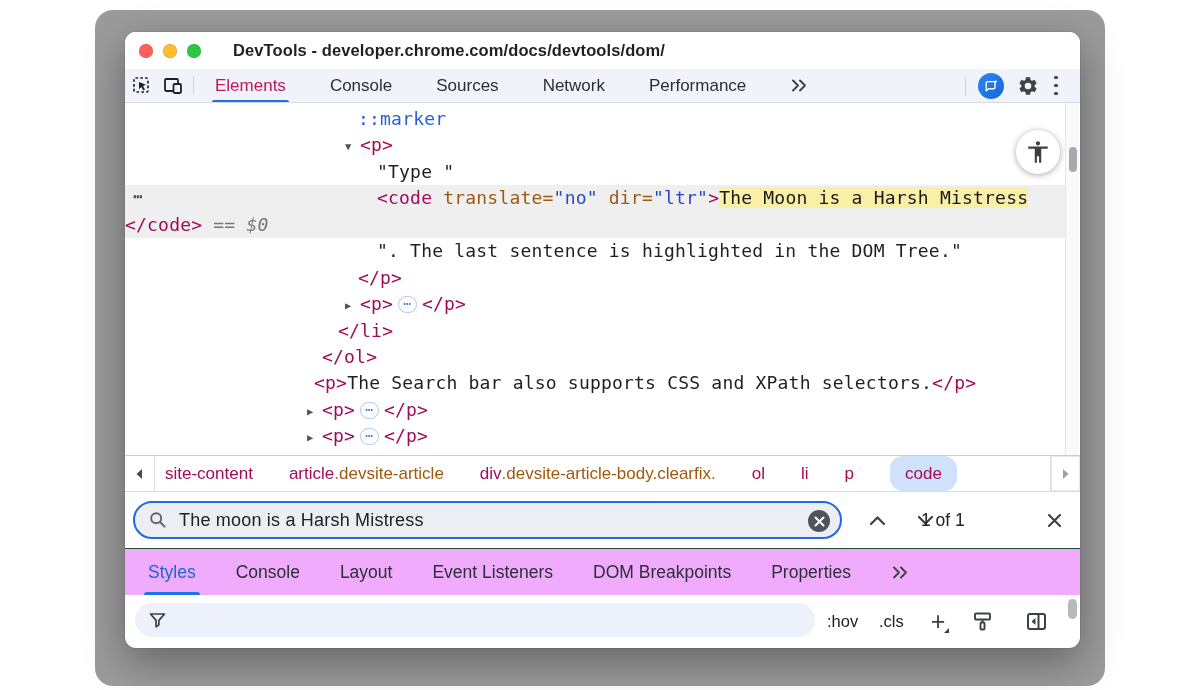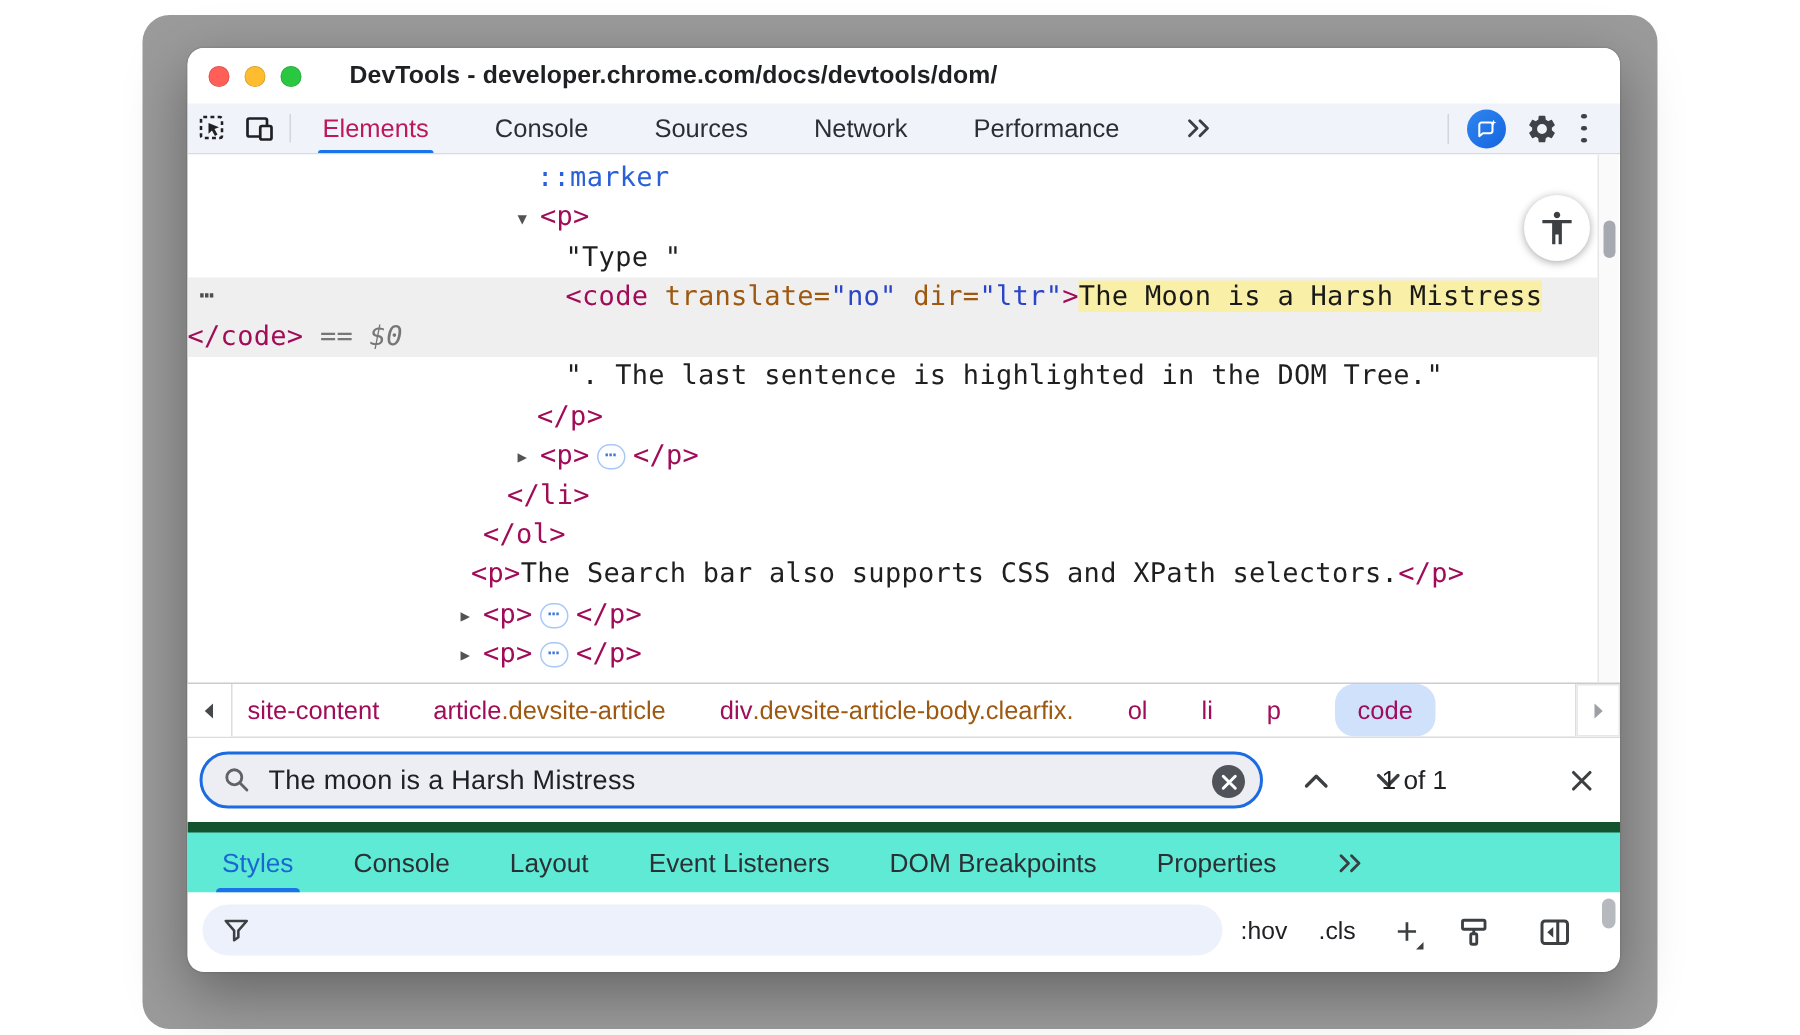--- a/index.html
+++ b/index.html
@@ -68,21 +68,21 @@
                  border:2.5px solid #1c6be0; display:flex; align-items:center; }
   .search-pill input { border:none; outline:none; background:transparent; font-family:"Liberation Sans",sans-serif;
                        font-size:18px; color:#202124; flex:1; margin-left:12px; letter-spacing:.2px; }
   .mag { margin-left:14px; display:flex; }
   .clear-btn { position:absolute; right:10px; top:7px; width:22px; height:22px; border-radius:50%; background:#50545a;
                display:flex; align-items:center; justify-content:center; }
   .sr-ctl { position:absolute; top:0; height:56px; display:flex; align-items:center; justify-content:center; width:28px; }
   .sr-results { position:absolute; left:796px; top:0; height:56px; display:flex; align-items:center; font-size:17.5px; color:#202124; }
 
   
-  .stylestabs { height:47px; background:#5eead4; display:flex; align-items:stretch; padding-left:21px; border-top:7px solid #14532d; }
+  .stylestabs { height:47px; background:#f0abfc; display:flex; align-items:stretch; padding-left:21px; border-top:1px solid #14532d; }
   .stab { display:flex; align-items:center; margin-right:36px; font-size:17.5px; color:#2b3035; position:relative; padding:0 2px; }
   .stab.active { color:#1967d2; }
   .stab.active::after { content:""; position:absolute; left:-2px; right:-2px; bottom:0; height:3.5px; background:#1a73e8; border-radius:3px 3px 0 0; }
   .stab-more { display:flex; align-items:center; }
 
   
   .filterrow { position:relative; height:43px; background:#fff; }
   .filter-pill { position:absolute; left:10px; top:8px; width:680px; height:34px; border-radius:17px; background:#edf1fb; display:flex; align-items:center; }
   .filter-funnel { margin-left:14px; display:flex; }
   .frlabel { position:absolute; top:0; height:53px; display:flex; align-items:center; font-size:16.5px; color:#202124; }

